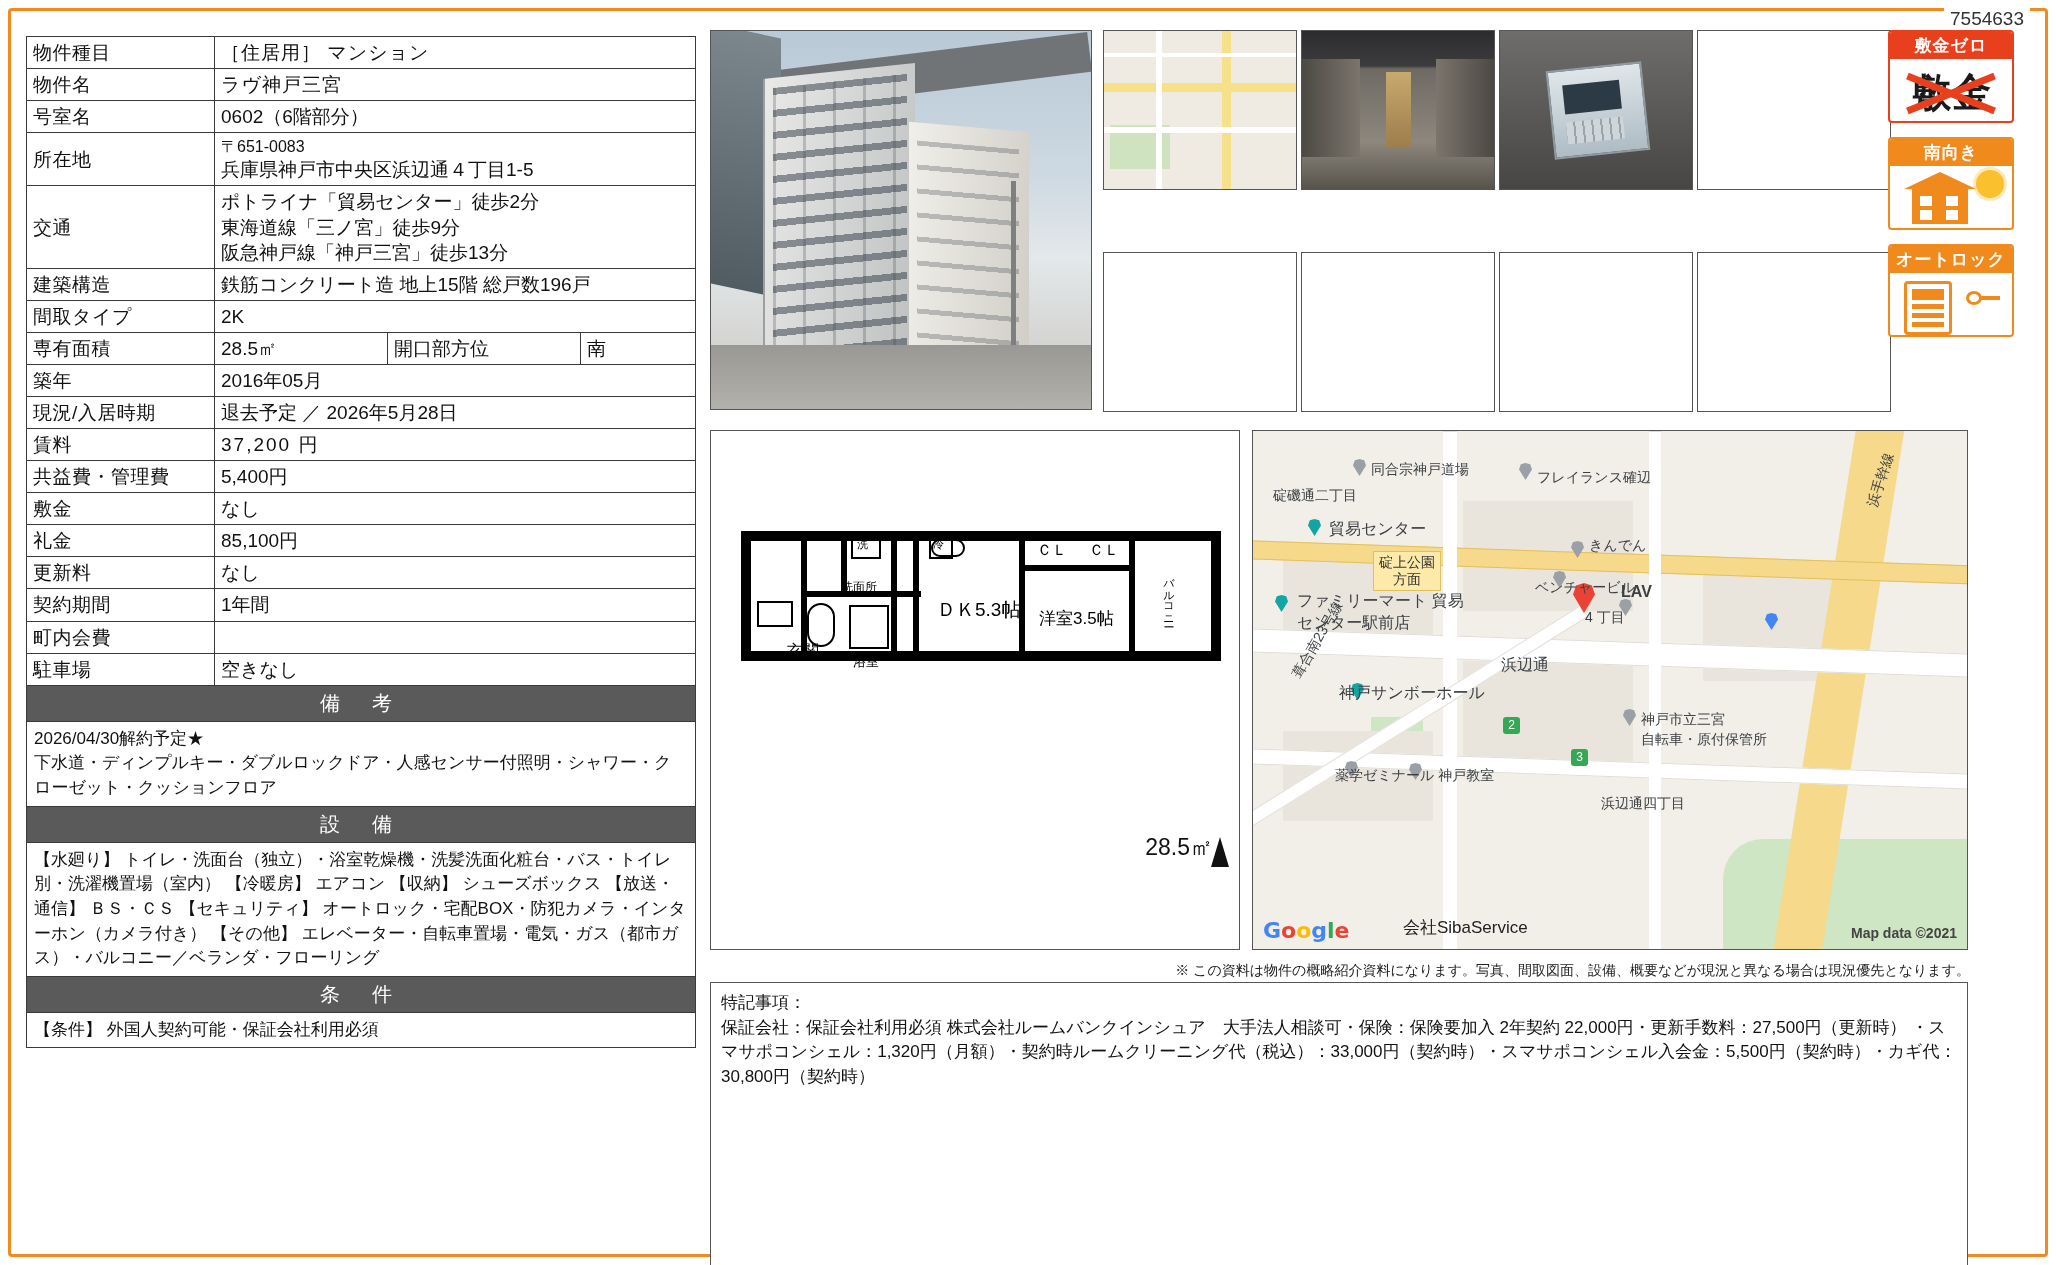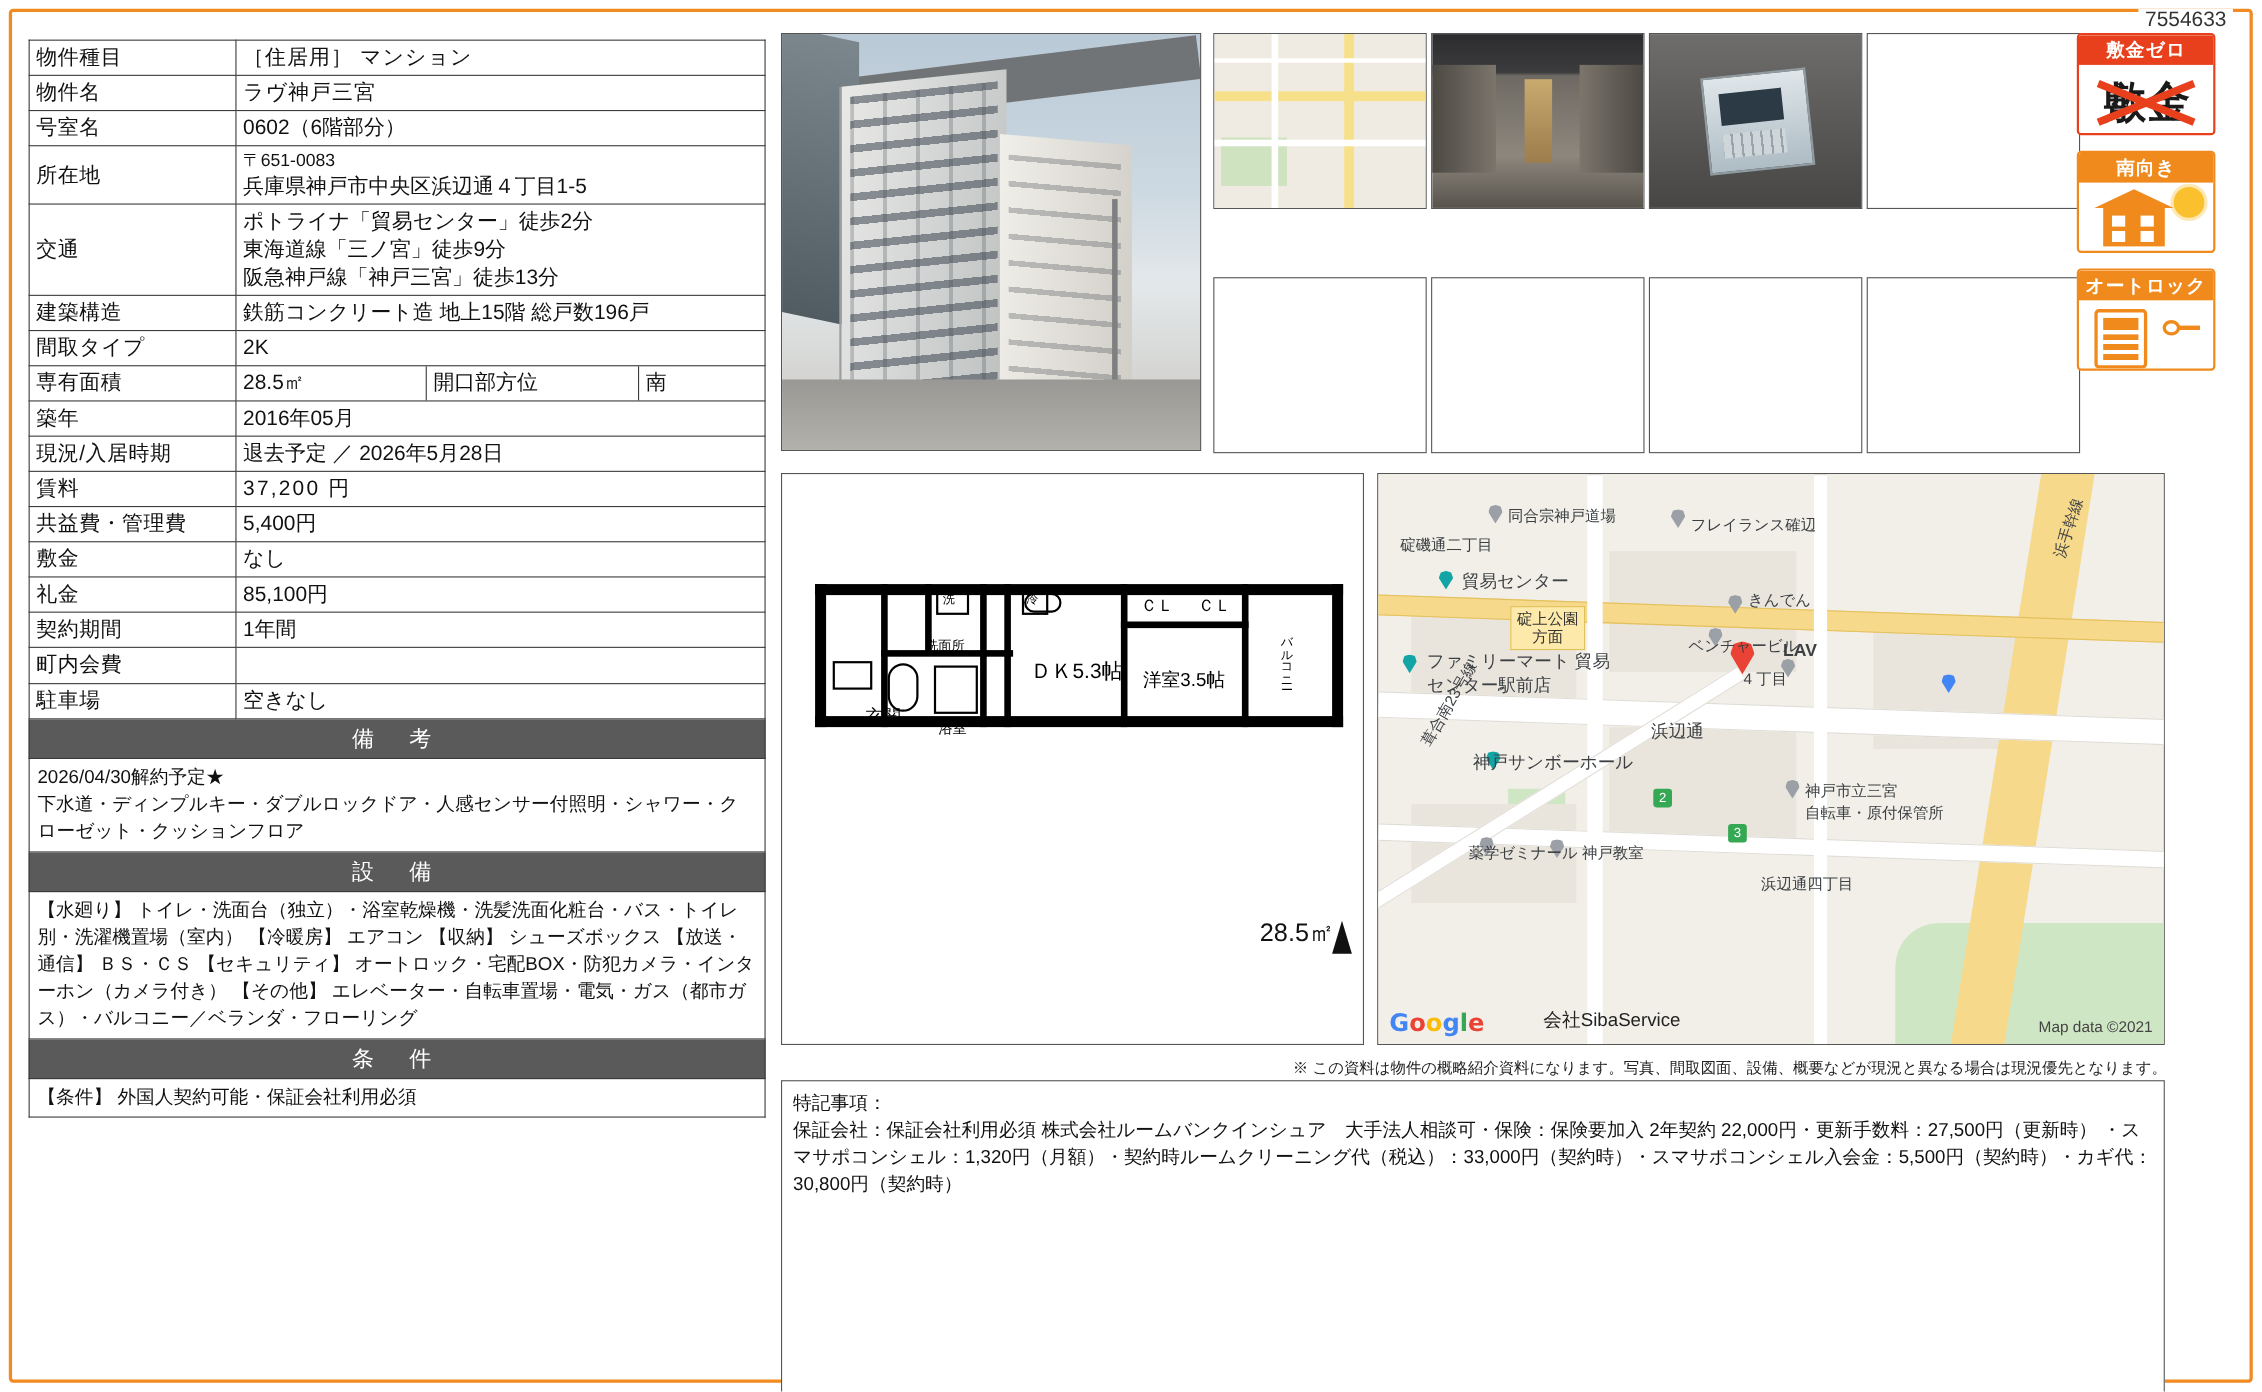--- a/index.html
+++ b/index.html
@@ -394,21 +394,21 @@
   .gmap-logo span:nth-child(3){color:#FBBC05}
   .gmap-logo span:nth-child(4){color:#4285F4}
   .gmap-logo span:nth-child(5){color:#34A853}
   .gmap-logo span:nth-child(6){color:#EA4335}
   .gmap-credit {
     position: absolute; left: 150px; bottom: 10px;
     font-size: 17px; color: #222;
   }
   .map-data {
     position: absolute; right: 10px; bottom: 8px;
-    font-size: 14px; color: #444;
+    font-size: 14px; color: #444; font-weight: bold;
   }
 
   
   .map-note {
     position: absolute;
     left: 1130px; top: 962px;
     width: 840px;
     font-size: 14px;
     color: #222;
     text-align: right;
@@ -500,20 +500,24 @@
         <td class="lbl">共益費・管理費</td>
         <td>5,400円</td>
       </tr>
       <tr>
         <td class="lbl">敷金</td>
         <td>なし</td>
       </tr>
       <tr>
         <td class="lbl">礼金</td>
         <td>85,100円</td>
+      </tr>
+      <tr>
+        <td class="lbl">更新料</td>
+        <td>なし</td>
       </tr>
       <tr>
         <td class="lbl">契約期間</td>
         <td>1年間</td>
       </tr>
       <tr>
         <td class="lbl">町内会費</td>
         <td></td>
       </tr>
       <tr>

